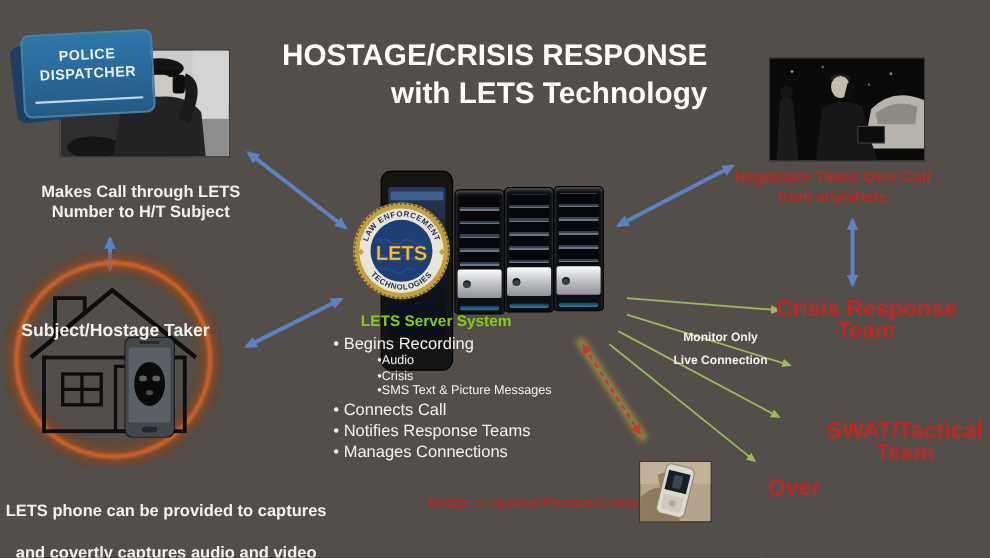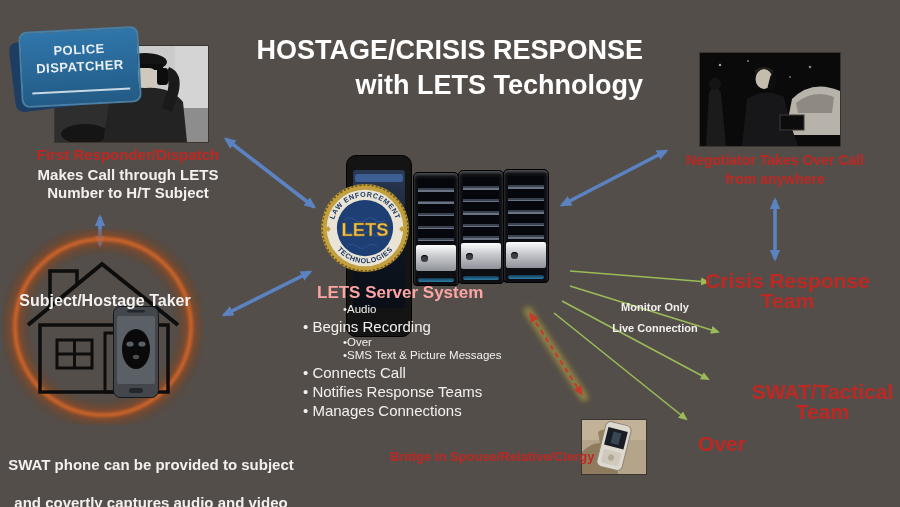--- a/index.html
+++ b/index.html
@@ -20,37 +20,37 @@
         border:2px solid #477fa5;border-radius:8px;transform:rotate(-3deg);z-index:4;}
   .sign-text{width:100%;padding-top:10px;font-size:13px;line-height:17px;font-weight:bold;
              letter-spacing:.5px;color:#E9EFF4;text-align:center;white-space:pre-line;}
   .sign-line{position:absolute;left:9px;right:9px;bottom:11px;height:2px;background:#d9e5ee;opacity:.9;}
 
   .photo{position:absolute;z-index:2;box-shadow:0 0 0 1px #3a3632;}
 
   .disp-label{left:18px;top:146px;width:220px;font-size:15px;font-weight:bold;}
   .disp-desc{left:18px;top:166px;width:220px;font-size:15px;line-height:18px;}
 
-  .neg-label{left:670px;top:151px;width:210px;font-size:14px;line-height:19px;font-weight:bold;}
+  .neg-label{left:652px;top:151px;width:210px;font-size:14px;line-height:19px;font-weight:bold;}
 
   .monitor{left:570px;top:297px;width:170px;font-size:11px;line-height:21px;}
 
   .team{font-size:21px;line-height:20px;font-weight:bold;}
   .team-crisis{left:705px;top:271px;width:165px;}
   .team-command{left:705px;top:333px;width:165px;}
   .team-swat{left:740px;top:382px;width:165px;}
   .team-other{left:682px;top:434px;width:80px;}
 
-  .bridge-label{left:390px;top:449px;width:210px;font-size:13px;font-weight:bold;}
+  .bridge-label{left:390px;top:449px;width:210px;font-size:13px;font-weight:normal;}
 
   .subject-label{left:10px;top:292px;width:190px;font-size:16px;z-index:7;}
 
   .note{left:0px;top:436px;width:302px;font-size:15px;line-height:19px;}
 
-  .server-head{left:317px;top:283px;width:240px;font-size:17px;color:#fca5a5;}
+  .server-head{left:328px;top:283px;width:240px;font-size:14px;color:#84cc16;}
   .server-list{left:303px;top:303px;width:290px;z-index:6;}
   .bullet{color:#F3F1EF;white-space:nowrap;}
   .bullet.lvl1{font-size:15px;line-height:19px;}
   .bullet.lvl2{font-size:11.5px;line-height:13.5px;padding-left:40px;}
 
   
   .phone-center{left:346px;top:155px;width:64px;height:180px;background:#141414;border:1px solid #000;
                 border-radius:10px;z-index:2;}
   .phone-center .scr{position:absolute;left:6px;top:14px;right:6px;bottom:28px;border-radius:3px;
                 background:linear-gradient(180deg,#2a3a55,#0d1420 60%,#0a0f16);}
@@ -133,21 +133,20 @@
     <path d="M48,96 L55,52 Q70,40 90,42 Q115,40 128,56 L132,96 Z" fill="#232323"></path>
     <path d="M112,26 q10,4 6,20 l-6,18" stroke="#1a1a1a" stroke-width="11" fill="none"></path>
     <rect x="102" y="22" width="11" height="17" rx="3" fill="#0d0d0d"></rect>
   </svg>
   <div class="abs sign-back"></div>
   <div class="abs sign">
     <div class="sign-text">POLICE
 DISPATCHER</div>
     <div class="sign-line"></div>
   </div>
-  <div class="txt red center disp-label">First Responder/Dispatch</div>
   <div class="txt white center disp-desc">Makes Call through LETS
 Number to H/T Subject</div>
 
   <svg class="photo" style="left:700px;top:53px;" width="140" height="93" viewBox="0 0 140 93">
     <rect width="140" height="93" fill="#0a0a0a"></rect>
     <circle cx="20" cy="12" r="1.2" fill="#e8e8e8" opacity=".7"></circle>
     <circle cx="48" cy="8" r="1" fill="#cfcfcf" opacity=".6"></circle>
     <circle cx="110" cy="14" r="1.3" fill="#ffffff" opacity=".5"></circle>
     <circle cx="90" cy="24" r="1" fill="#dddddd" opacity=".5"></circle>
     <path d="M92,46 Q112,26 140,38 L140,82 L85,82 Z" fill="#b7b3aa"></path>
@@ -206,23 +205,23 @@
       <textPath href="#arcB" startOffset="50%" text-anchor="middle">TECHNOLOGIES</textPath>
     </text>
     <polygon points="8,42 10.5,45 8,48 5.5,45" fill="#C2A040"></polygon>
     <polygon points="80,42 82.5,45 80,48 77.5,45" fill="#C2A040"></polygon>
     <text x="44.8" y="52.8" text-anchor="middle" font-size="18" font-weight="bold" fill="#5a4408">​</text>
     <text x="44" y="52" text-anchor="middle" font-size="18" font-weight="bold" fill="#EFC14D" stroke="#8a6410" stroke-width="0.5">LETS</text>
   </svg>
 
   <div class="txt server-head">LETS Server System</div>
   <div class="abs server-list">
+      <div class="bullet lvl1">• Begins Recording</div>
       <div class="bullet lvl2">•Audio</div>
-      <div class="bullet lvl1">• Begins Recording</div>
-      <div class="bullet lvl2">•Over</div>
+      <div class="bullet lvl2">•Crisis</div>
       <div class="bullet lvl2">•SMS Text &amp; Picture Messages</div>
       <div class="bullet lvl1">• Connects Call</div>
       <div class="bullet lvl1">• Notifies Response Teams</div>
       <div class="bullet lvl1">• Manages Connections</div>
     </div>
 
   <svg class="abs house-wrap" viewBox="0 0 200 196">
     <defs>
         <filter id="hb1" x="-40%" y="-40%" width="180%" height="180%">
           <feGaussianBlur stdDeviation="4"></feGaussianBlur>
@@ -271,18 +270,18 @@
       <rect x="19" y="3" width="26" height="46" rx="5" fill="#ded9cf" stroke="#8c8478"></rect>
       <rect x="22" y="9" width="20" height="18" fill="#181d24"></rect>
       <rect x="28" y="12" width="8" height="12" fill="#3c4a58" opacity=".9"></rect>
       <rect x="23" y="31" width="18" height="14" rx="2" fill="#cfc9bd"></rect>
       <circle cx="32" cy="38" r="3" fill="#b0a897"></circle>
     </g>
   </svg>
   <div class="txt red bridge-label">Bridge in Spouse/Relative/Clergy</div>
 
   <div class="txt white center note">
-    <div>SWAT phone can be provided to subject</div>
+    <div>LETS phone can be provided to captures</div>
     <div>and covertly captures audio and video</div>
     
   </div>
 
 </div>
 
 </body></html>

